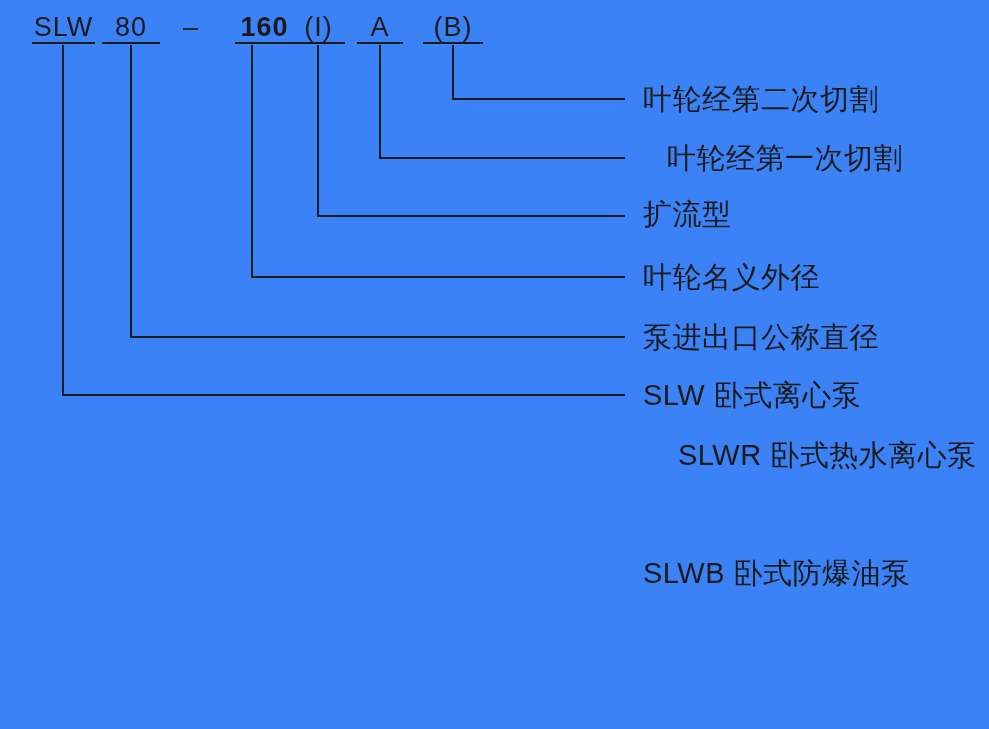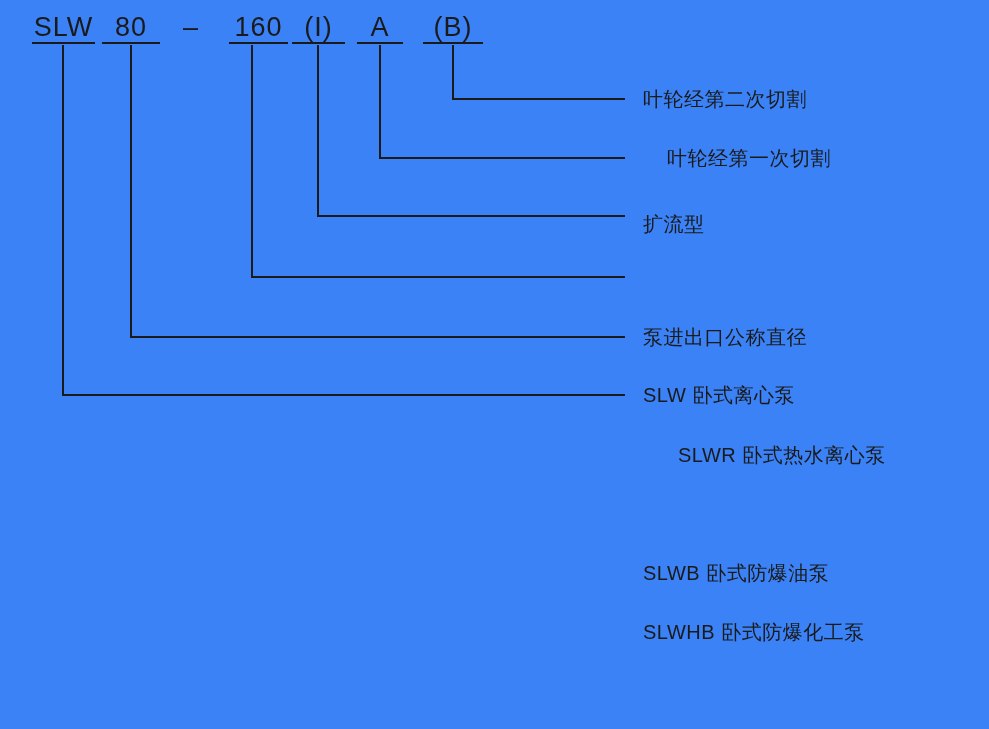--- a/index.html
+++ b/index.html
@@ -28,53 +28,53 @@
   .connector-svg {
     position: absolute;
     left: 0;
     top: 0;
     width: 989px;
     height: 729px;
   }
   .callout-label, .variant-label {
     position: absolute;
     left: 643px;
-    font-size: 20px;
+    font-size: 29px;
     line-height: 34px;
     white-space: nowrap;
     letter-spacing: 0.5px;
   }
 </style>
 </head>
 <body>
 
 <div class="canvas">
 
   <span class="code-seg" style="left:32px;  width:63px;">SLW</span>
   <span class="code-seg" style="left:102px; width:58px;">80</span>
   <span class="code-seg no-underline" style="left:172px; width:38px;">–</span>
-  <span class="code-seg" style="left:229px; width:59px;">160</span>
+  <span class="code-seg" style="left:235px; width:59px;font-weight:bold;">160</span>
   <span class="code-seg" style="left:292px; width:53px;">(I)</span>
   <span class="code-seg" style="left:357px; width:46px;">A</span>
   <span class="code-seg" style="left:423px; width:60px;">(B)</span>
 
   <svg class="connector-svg" viewBox="0 0 989 729" shape-rendering="crispEdges">
     <g fill="none" stroke="#1a1a1a" stroke-width="2">
       <polyline points="453,45 453,99  625,99"></polyline>
       <polyline points="380,45 380,158 625,158"></polyline>
       <polyline points="318,45 318,216 625,216"></polyline>
       <polyline points="252,45 252,277 625,277"></polyline>
       <polyline points="131,45 131,337 625,337"></polyline>
       <polyline points="63,45  63,395  625,395"></polyline>
     </g>
   </svg>
 
   <div class="callout-label" style="top:82px;">叶轮经第二次切割</div>
   <div class="callout-label" style="top:141px;margin-left:24px;">叶轮经第一次切割</div>
-  <div class="callout-label" style="top:207px;">扩流型</div>
+  <div class="callout-label" style="top:197px;">扩流型</div>
+  <div class="callout-label" style="top:260px;">叶轮名义外径</div>
   <div class="callout-label" style="top:320px;">泵进出口公称直径</div>
   <div class="callout-label" style="top:378px;">SLW 卧式离心泵</div>
 
   <div class="variant-label" style="top:438px;margin-left:35px;">SLWR 卧式热水离心泵</div>
   <div class="variant-label" style="top:556px;">SLWB 卧式防爆油泵</div>
-  <div class="variant-label" style="top:615px;">SLWHB 卧式防爆化工泵</div>
 
 </div>
 
 </body></html>

